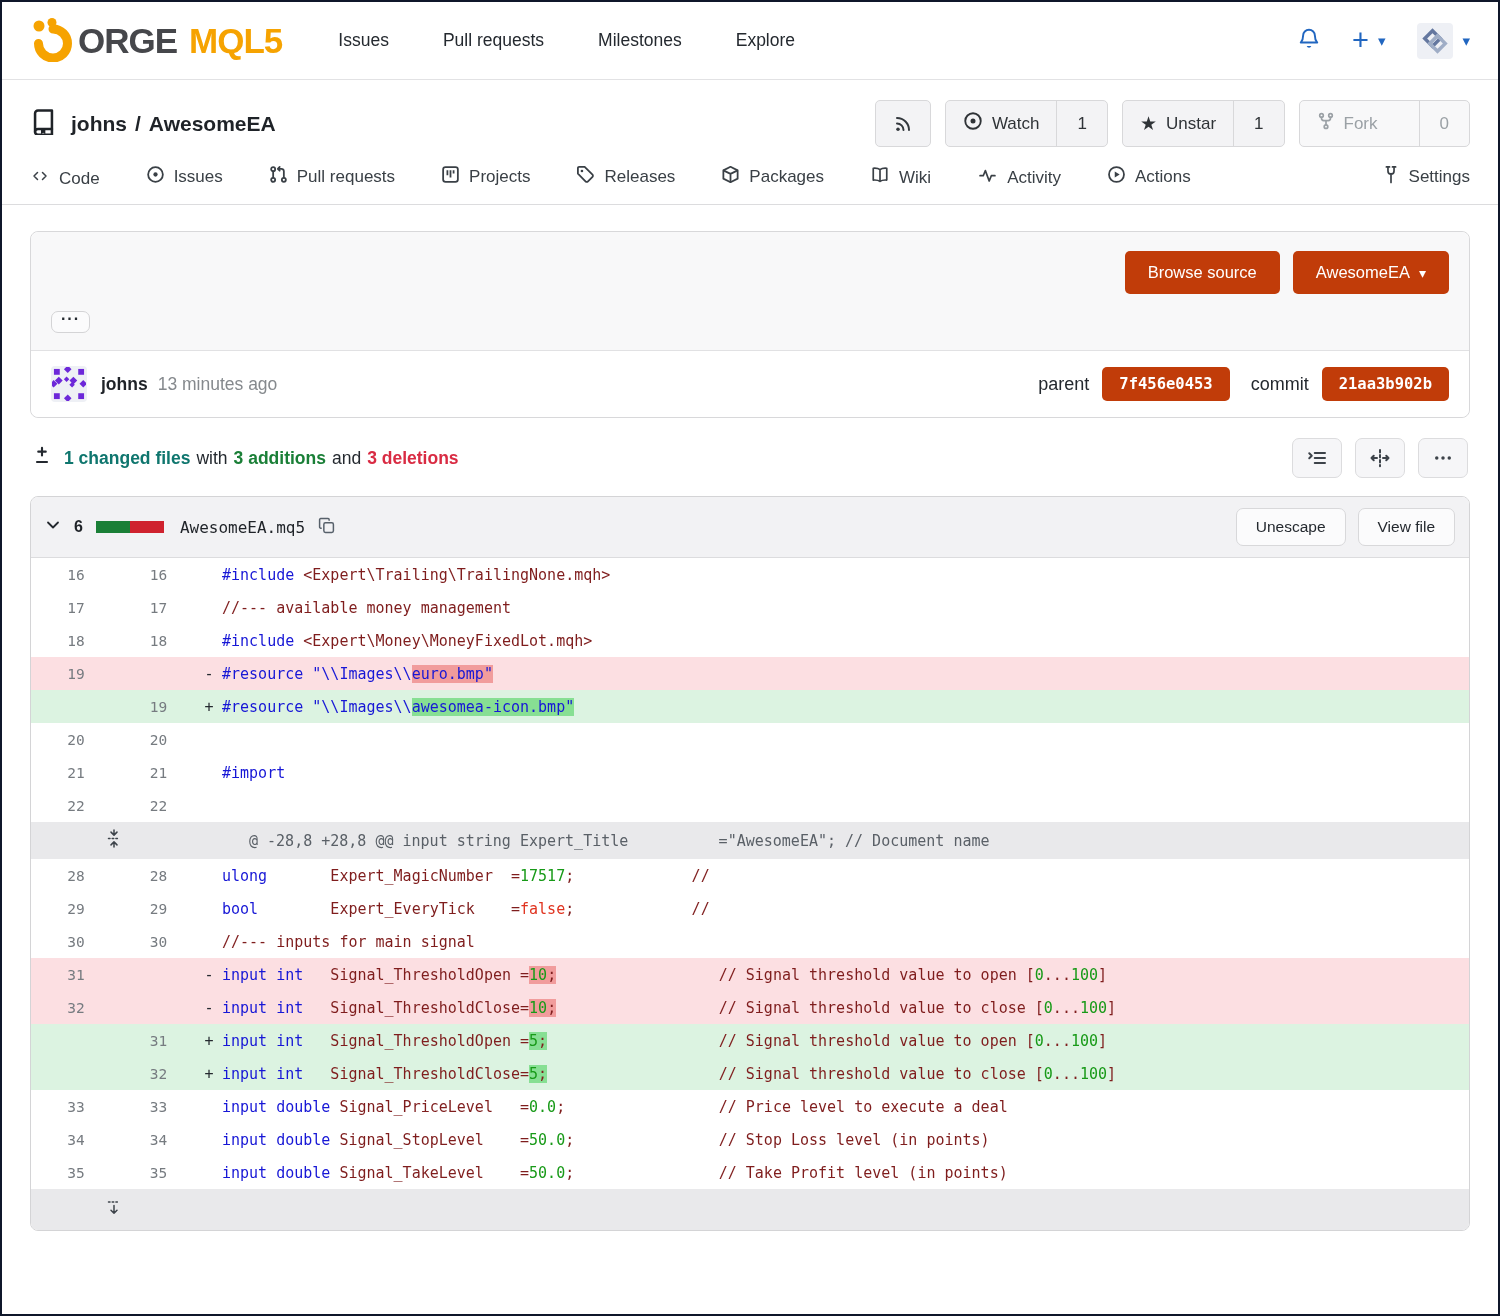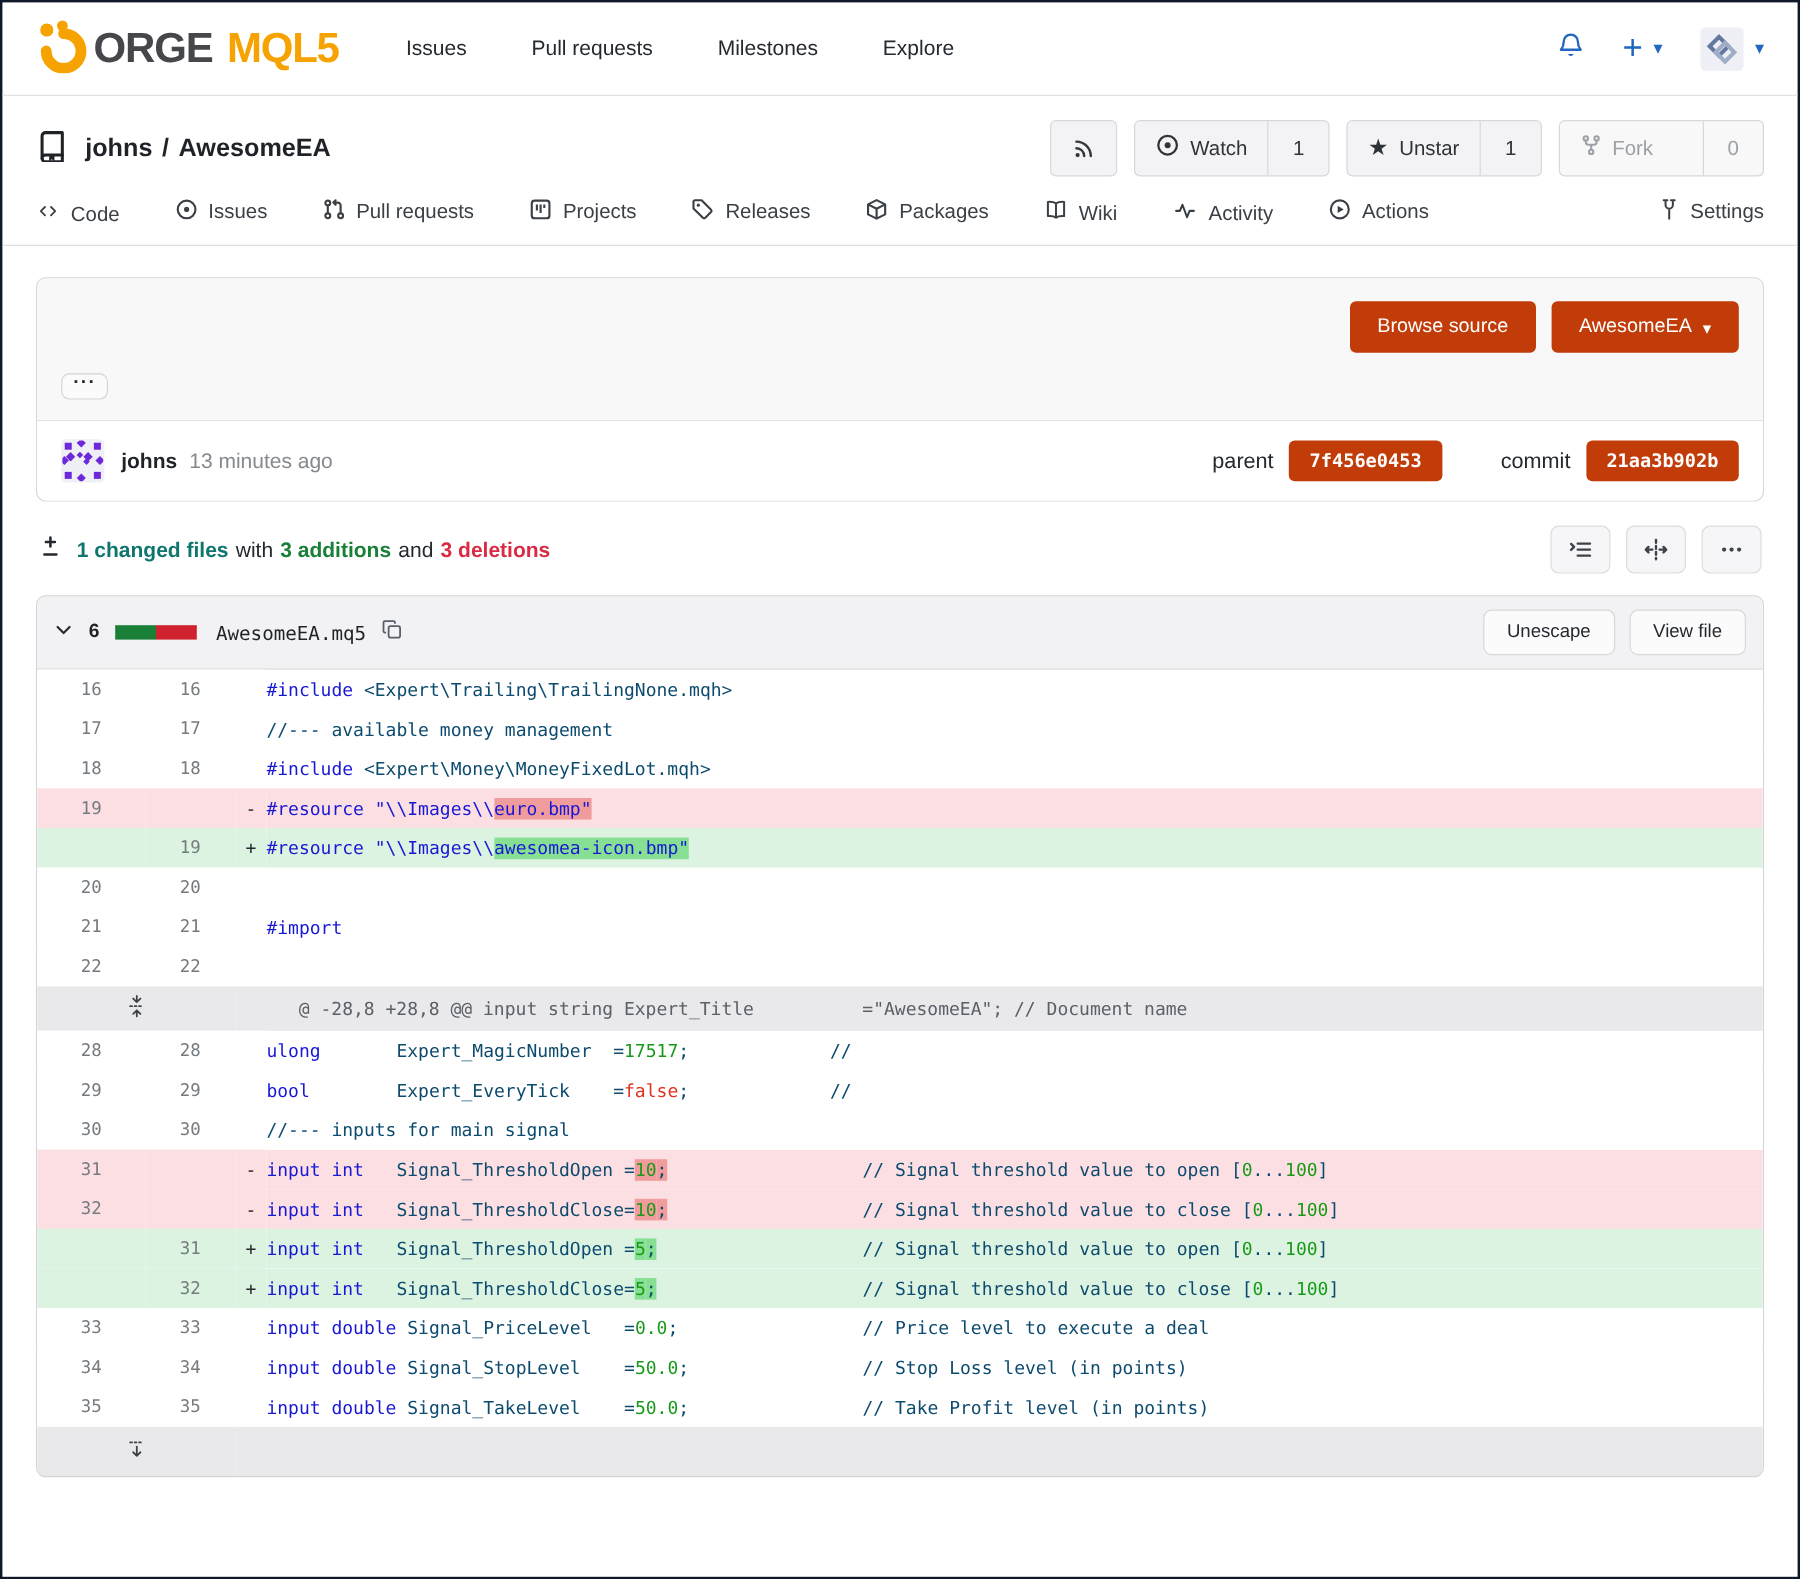--- a/index.html
+++ b/index.html
@@ -41,21 +41,21 @@
   .commit-box { margin-top:26px; border:1px solid #d8d8da; border-radius:8px; }
   .commit-top { background:#f8f8f9; padding:19px 20px 17px 20px; border-radius:8px 8px 0 0; }
   .commit-top-row { display:flex; justify-content:flex-end; gap:13px; }
   .btn-orange { background:#c13c09; color:#fff; font-size:16.5px; border:none; padding:12px 23px; border-radius:5px; cursor:pointer; display:flex; align-items:center; gap:9px; }
   .btn-orange .caret-w { color:#fff; font-size:14px; }
   .expand-msg-btn { margin-top:17px; display:inline-block; padding:0 9px 6px 9px; border:1px solid #d4d4d6; border-radius:7px; background:#fbfbfc; color:#24292f; font-weight:700; font-size:16px; letter-spacing:1px; line-height:14px; cursor:pointer; }
   .commit-meta { display:flex; align-items:center; background:#fff; border-top:1px solid #e1e1e3; padding:15px 20px; border-radius:0 0 8px 8px; }
   .author-name { margin-left:14px; font-size:17.5px; font-weight:700; color:#1f2328; }
   .commit-time { margin-left:10px; font-size:17.5px; color:#85898d; }
   .meta-right { margin-left:auto; display:flex; align-items:center; gap:13px; }
-  .hash-label { font-size:18px; color:#24292f;margin-left:28px; }
+  .hash-label { font-size:18px; color:#24292f; }
   .hash-btn { background:#c13c09; color:#fff; font-family:"DejaVu Sans Mono", monospace; font-size:15.5px; font-weight:700; padding:8px 17px; border-radius:5px; border:none; cursor:pointer; }
   .hash-btn.parent { margin-right:8px; }
 
   
   .stats-row { display:flex; align-items:center; padding:20px 2px 16px 2px; font-size:17.5px; }
   .stats-text { margin-left:12px; display:flex; gap:6px; }
   .stat-changed { color:#0f766e; font-weight:700; }
   .stat-plain { color:#24292f; }
   .stat-add { color:#1a7f37; font-weight:700; }
   .stat-del { color:#d92b43; font-weight:700; }
@@ -84,21 +84,21 @@
   tr.row-del .hl { background:#f19c9c; }
   tr.row-add .hl { background:#87df93; }
   tr.hunk-row { height:37px; background:#e9e9eb; }
   tr.hunk-row td.hunk-icon { text-align:center; cursor:pointer; }
   tr.hunk-row td.hunk-text { white-space:pre; padding-left:53px; color:#5a6067; font-size:15px; }
   tr.expand-bottom { height:41px; }
   .seg-kw { color:#1717d6; }
   .seg-str { color:#1717d6; }
   .seg-num { color:#189a18; }
   .seg-lit { color:#e0331f; }
-  .seg-plain, .seg-com { color:#0c4a6e; }
+  .seg-plain, .seg-com { color:#7f1d1d; }
 </style>
 </head>
 <body>
 
 <div class="page">
 
   <header class="navbar">
     <div class="logo">
       <span>
         <svg width="46" height="46" viewBox="0 0 46 46">

